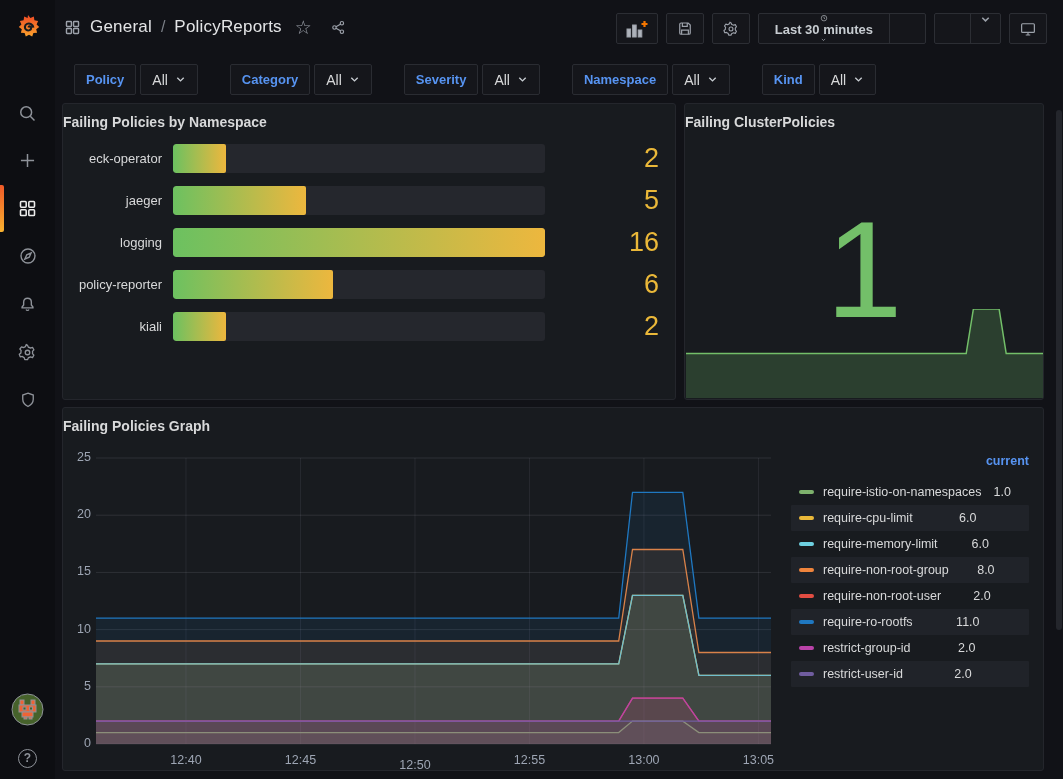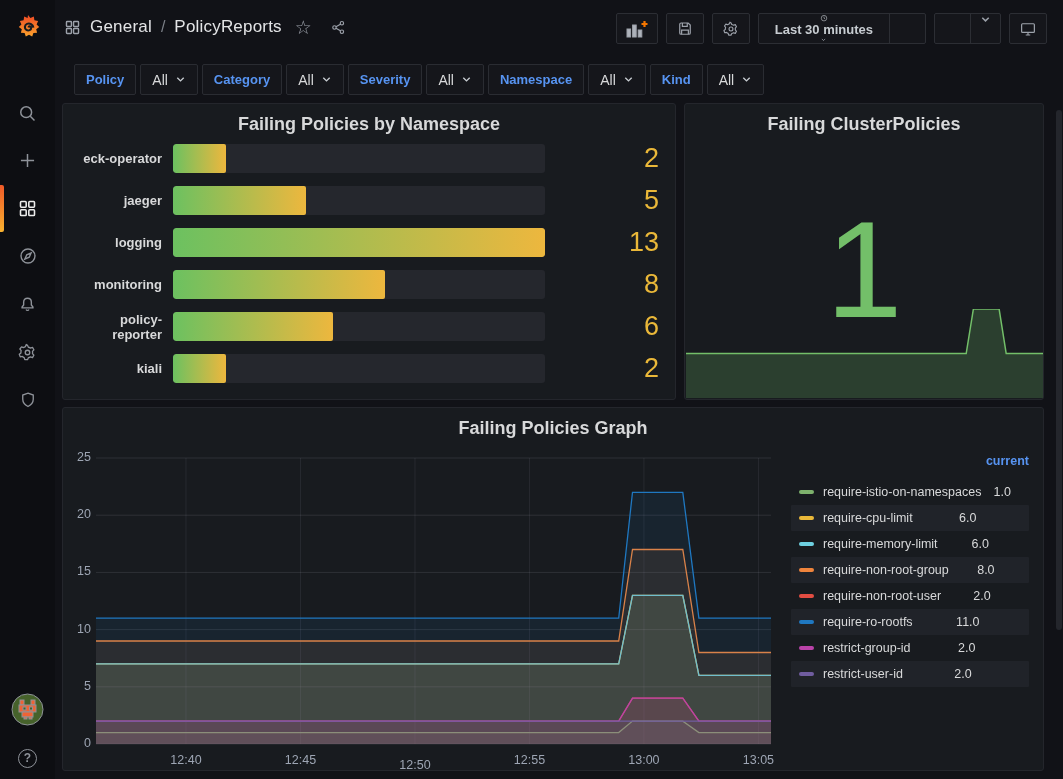--- a/index.html
+++ b/index.html
@@ -25,36 +25,36 @@
   .tbtn { height:31px; background:#15161b; border:1px solid #2c2e34; border-radius:2px;
           display:flex; align-items:center; justify-content:center; padding:0 9px; cursor:pointer; color:#9da2ab; }
   .tbtn svg { stroke:#9da2ab; }
   .tgroup { display:flex; align-items:stretch; height:31px; background:#15161b; border:1px solid #2c2e34; border-radius:2px; }
   .tgroup .seg { display:flex; align-items:center; padding:0 9px; cursor:pointer; color:#9da2ab;flex-direction:column; }
   .tgroup .seg + .seg { border-left:1px solid #2c2e34; }
   #time-label { font-size:13px; font-weight:700; color:#c7ccd1; margin:0 7px 0 7px; }
   .star-glyph { font-size:19px; color:#9da2ab; line-height:1; cursor:pointer; }
 
   
-  #filters { position:absolute; left:74px; top:64px; display:flex; gap:4px; }
+  #filters { position:absolute; left:74px; top:64px; display:flex; gap:32px; }
   .fgroup { display:flex; gap:4px; }
   .fbox { height:31px; background:#15161b; border:1px solid #2a2c32; border-radius:2px;
           display:flex; align-items:center; padding:0 11px; cursor:pointer; }
   .flabel { color:#5794f2; font-size:13px; font-weight:700; }
   .fvalue { color:#d8d9da; font-size:14px; font-weight:500; gap:7px; }
 
   
   .panel { position:absolute; background:#181b1f; border:1px solid #24262c; border-radius:3px; }
-  .ptitle { width:100%; text-align:center; font-size:18px; font-weight:700; color:#d8d9da;
+  .ptitle { width:100%; font-size:14px; font-weight:700; color:#d8d9da;
             padding-top:10px; height:33px; cursor:pointer; }
 
   
   #bar-rows { position:absolute; left:8px; right:10px; top:40px; display:flex; flex-direction:column; gap:13px; }
   .bg-row { display:flex; align-items:center; height:29px; }
-  .bg-label { width:102px; text-align:right; padding-right:11px; font-size:13px; color:#d8d9da;font-weight:bold; }
+  .bg-label { width:102px; text-align:right; padding-right:11px; font-size:13px; color:#d8d9da; }
   .bg-track { width:372px; height:29px; background:#25272d; border-radius:3px; position:relative; overflow:hidden; }
   .bg-bar { position:absolute; left:0; top:0; bottom:0; border-radius:3px 2px 2px 3px; }
   .bg-value { flex:1; text-align:right; padding-right:6px; font-size:27px; font-weight:500; color:#eab839; }
 
   
   #stat-value { position:absolute; left:0; right:0; top:96px; text-align:center;
                 font-size:138px; line-height:1; font-weight:500; color:#73bf69; }
   #sparkline { position:absolute; left:1px; bottom:1px; }
 
   
@@ -298,28 +298,21 @@
         <div class="bg-track">
           <div class="bg-bar" style="width: 35.7%; background: linear-gradient(90deg, rgb(108, 193, 96), rgb(237, 183, 62));"></div>
         </div>
         <div class="bg-value" style="color: rgb(234, 184, 57);">5</div>
       </div>
       <div class="bg-row">
         <div class="bg-label">logging</div>
         <div class="bg-track">
           <div class="bg-bar" style="width: 100%; background: linear-gradient(90deg, rgb(108, 193, 96), rgb(237, 183, 62));"></div>
         </div>
-        <div class="bg-value" style="color: rgb(234, 184, 57);">13</div>
-      </div>
-      <div class="bg-row">
-        <div class="bg-label">monitoring</div>
-        <div class="bg-track">
-          <div class="bg-bar" style="width: 57.1%; background: linear-gradient(90deg, rgb(108, 193, 96), rgb(237, 183, 62));"></div>
-        </div>
-        <div class="bg-value" style="color: rgb(234, 184, 57);">8</div>
+        <div class="bg-value" style="color: rgb(234, 184, 57);">16</div>
       </div>
       <div class="bg-row">
         <div class="bg-label">policy-reporter</div>
         <div class="bg-track">
           <div class="bg-bar" style="width: 42.9%; background: linear-gradient(90deg, rgb(108, 193, 96), rgb(237, 183, 62));"></div>
         </div>
         <div class="bg-value" style="color: rgb(234, 184, 57);">6</div>
       </div>
       <div class="bg-row">
         <div class="bg-label">kiali</div>

